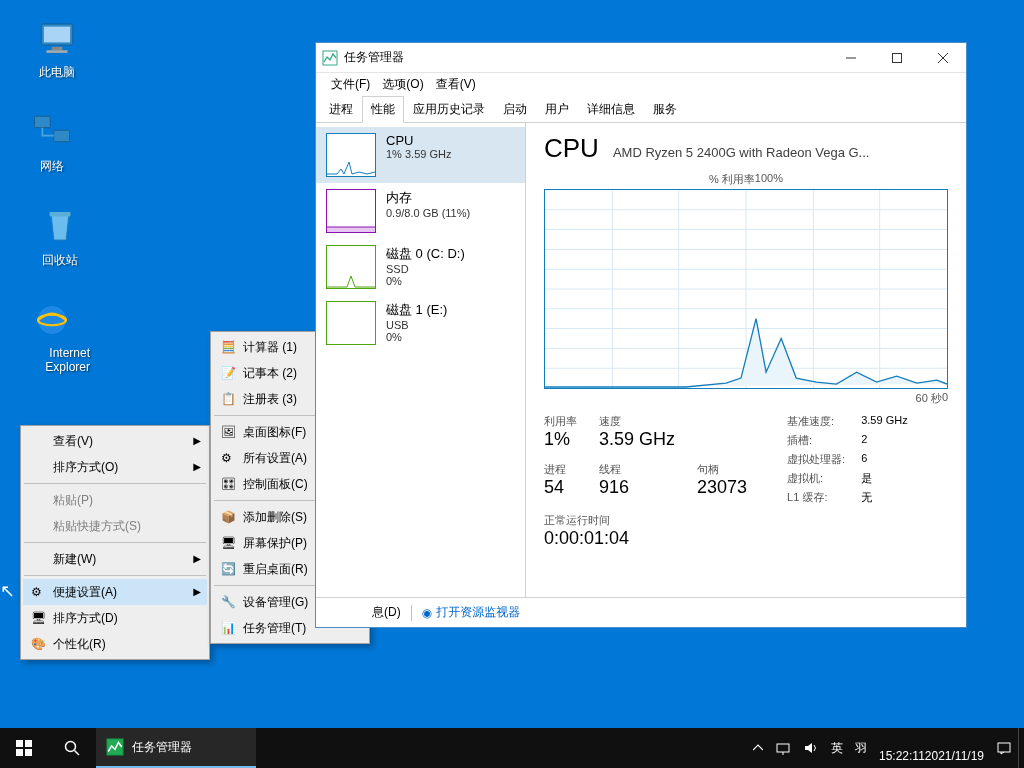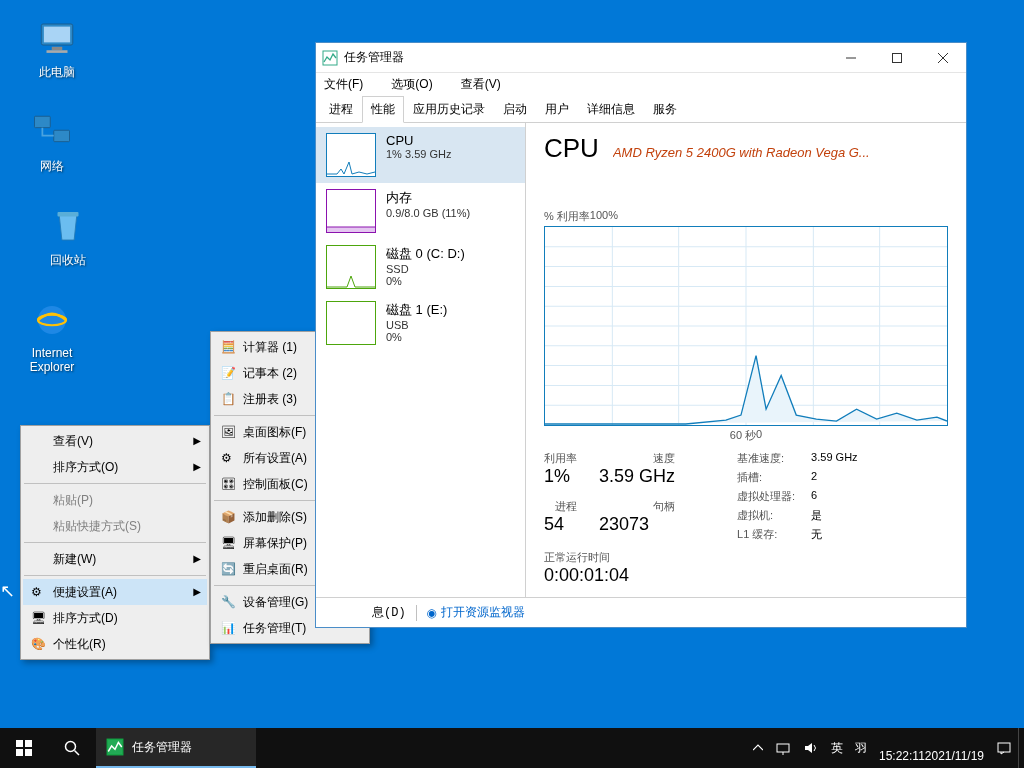--- a/index.html
+++ b/index.html
@@ -18,44 +18,44 @@
 .context-menu .item .arrow { position: absolute; right: 6px; top: 7px; font-size: 10px; }
 .context-menu .sep { height: 1px; background: #c0c0c0; margin: 3px 1px; }
 .context-menu .item.highlighted { background: #cce4f7; }
 
 
 .tm-window { position: absolute; left: 315px; top: 42px; width: 652px; height: 586px; background: #fff; border: 1px solid #4a8dc8; display: flex; flex-direction: column; }
 .tm-titlebar { height: 30px; display: flex; align-items: center; padding-left: 6px; border-bottom: 1px solid #e5e5e5; }
 .tm-titlebar .title-icon { width: 16px; height: 16px; margin-right: 6px; }
 .tm-titlebar .title { flex: 1; font-size: 12px; }
 .tm-titlebar .win-btn { width: 46px; height: 30px; display: flex; align-items: center; justify-content: center; cursor: pointer; color: #333; }
-.tm-menubar { height: 22px; display: flex; align-items: center; padding-left: 2px; font-size: 12px; gap: 16px; }
+.tm-menubar { height: 22px; display: flex; align-items: center; padding-left: 9px; font-size: 12px; }
 .tm-menubar .m { padding: 2px 6px; cursor: pointer; }
 .tm-tabs { display: flex; border-bottom: 1px solid #d0d0d0; padding: 0 4px; font-size: 12px; }
 .tm-tabs .tab { padding: 4px 8px; margin-right: 0; border: 1px solid transparent; cursor: pointer; position: relative; top: 1px; }
 .tm-tabs .tab.active { border: 1px solid #d0d0d0; border-bottom: 1px solid #fff; background: #fff; }
 .tm-body { flex: 1; display: flex; overflow: hidden; }
 .tm-sidebar { width: 210px; border-right: 1px solid #d0d0d0; overflow-y: auto; padding: 4px 0; }
 .tm-side-item { display: flex; padding: 6px 10px; cursor: pointer; }
 .tm-side-item.selected { background: #d8e6f2; }
 .tm-mini-chart { width: 50px; height: 44px; border: 1px solid; margin-right: 10px; position: relative; background: #fff; }
 .tm-side-text { flex: 1; }
 .tm-side-text .name { font-size: 13px; }
 .tm-side-text .stat { font-size: 11px; color: #333; }
 .tm-main { flex: 1; padding: 10px 18px; display: flex; flex-direction: column; }
 .tm-header { display: flex; align-items: baseline; margin-bottom: 8px; }
 .tm-header h1 { font-size: 26px; font-weight: normal; margin-right: 14px; }
-.tm-header .sub { color: #c2410c; font-size: 13px; white-space: nowrap; overflow: hidden; text-overflow: ellipsis; flex: 1; font-style: italic; }
-.chart-topline { display: flex; justify-content: flex-start; font-size: 11px; color: #555; margin-bottom: 2px; margin-top: 37px; }
+.tm-header .sub { color: #404040; font-size: 13px; white-space: nowrap; overflow: hidden; text-overflow: ellipsis; flex: 1; }
+.chart-topline { display: flex; justify-content: center; font-size: 11px; color: #555; margin-bottom: 2px; }
 .tm-chart { width: 100%; height: 200px; border: 1px solid #117dbb; background: #fff; position: relative; }
 .chart-grid { position: absolute; inset: 0; }
-.chart-bottomline { display: flex; justify-content: center; font-size: 11px; color: #555; margin: 2px 0 8px; }
+.chart-bottomline { display: flex; justify-content: flex-end; font-size: 11px; color: #555; margin: 2px 0 8px; }
 .tm-stats { display: flex; gap: 0; }
 .tm-stats-left { display: grid; grid-template-columns: auto auto auto; gap: 4px 22px; }
-.tm-stats .lbl { font-size: 11px; color: #555; text-align: right; }
+.tm-stats .lbl { font-size: 11px; color: #555; }
 .tm-stats .val { font-size: 18px; }
 .tm-stats-right { margin-left: 40px; display: grid; grid-template-columns: auto auto; gap: 4px 16px; font-size: 11px; }
 .tm-stats-right .rlbl { color: #555; }
 .tm-uptime { margin-top: 8px; }
 .tm-uptime .lbl { font-size: 11px; color: #555; }
 .tm-uptime .val { font-size: 18px; }
 .tm-footer { height: 30px; border-top: 1px solid #d0d0d0; display: flex; align-items: center; padding: 0 6px; font-size: 12px; }
 .tm-footer .link { color: #0066cc; cursor: pointer; display: flex; align-items: center; gap: 4px; }
 .tm-footer .divider { width: 1px; height: 16px; background: #c0c0c0; margin: 0 10px; }
 
@@ -88,38 +88,38 @@
 <div class="desktop-icon" style="left:14px; top:108px;">
   <div class="icon-box">
       <svg width="42" height="42" viewBox="0 0 48 48">
         <rect x="4" y="6" width="18" height="13" rx="1" fill="#2d89c7" stroke="#1a5a8a"></rect>
         <rect x="26" y="22" width="18" height="13" rx="1" fill="#2d89c7" stroke="#1a5a8a"></rect>
         <path d="M13 19 V28 H26" stroke="#4aa3e0" stroke-width="2" fill="none"></path>
       </svg>
     </div>
   <div class="label">网络</div>
 </div>
-<div class="desktop-icon" style="left:30px; top:202px;">
+<div class="desktop-icon" style="left:22px; top:202px;">
   <div class="icon-box">
       <svg width="42" height="42" viewBox="0 0 48 48">
         <path d="M14 12 L34 12 L31 40 L17 40 Z" fill="#7ecaf5" stroke="#2a7aaf" opacity="0.85"></path>
         <rect x="12" y="8" width="24" height="5" rx="1" fill="#5aaed8"></rect>
       </svg>
     </div>
   <div class="label">回收站</div>
 </div>
 <div class="desktop-icon" style="left:14px; top:296px;">
   <div class="icon-box">
       <svg width="42" height="42" viewBox="0 0 48 48">
         <circle cx="24" cy="24" r="16" fill="#1e88e5"></circle>
         <path d="M8 24 Q24 10 40 24" stroke="#ffc107" stroke-width="3" fill="none"></path>
         <ellipse cx="24" cy="24" rx="16" ry="6" fill="none" stroke="#ffc107" stroke-width="2.5"></ellipse>
       </svg>
     </div>
-  <div class="label" style="line-height:1.2;">Internet Explorer</div>
+  <div class="label" style="line-height:1.2;text-align:right;">Internet Explorer</div>
 </div>
 
 <div class="context-menu" style="left:20px; top:425px; width:190px;">
   <div class="item">
       <span class="icon"></span>
       <span>查看(V)</span>
       <span class="arrow">▶</span>
     </div>
   <div class="item">
       <span class="icon"></span>
@@ -336,20 +336,24 @@
           <div>
               <div class="lbl">速度</div>
               <div class="val">3.59 GHz</div>
             </div>
           <div></div>
           <div>
               <div class="lbl">进程</div>
               <div class="val">54</div>
             </div>
           <div>
+              <div class="lbl">线程</div>
+              <div class="val">916</div>
+            </div>
+          <div>
               <div class="lbl">句柄</div>
               <div class="val">23073</div>
             </div>
         </div>
         <div class="tm-stats-right">
           <span class="rlbl">基准速度:</span>
             <span>3.59 GHz</span>
           <span class="rlbl">插槽:</span>
             <span>2</span>
           <span class="rlbl">虚拟处理器:</span>
@@ -360,21 +364,21 @@
             <span>无</span>
         </div>
       </div>
       <div class="tm-uptime">
         <div class="lbl">正常运行时间</div>
         <div class="val">0:00:01:04</div>
       </div>
     </div>
   </div>
   <div class="tm-footer">
-    <span style="margin-left:50px;font-family:Liberation Mono, monospace;">息(D)</span>
+    <span style="margin-left:50px;">息(D)</span>
     <div class="divider"></div>
     <span class="link">
         <span>◉</span>
         <span>打开资源监视器</span>
       </span>
   </div>
 </div>
 
 <div style="position:absolute; left:0px; top:580px; font-size:18px; color:#fff; pointer-events:none;">↖</div>
 

